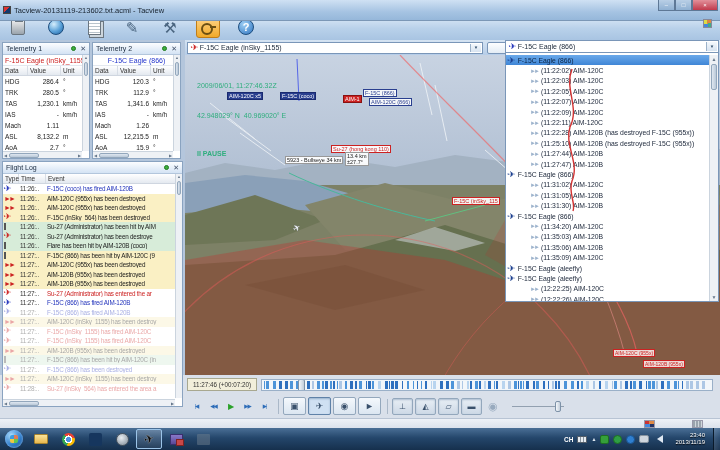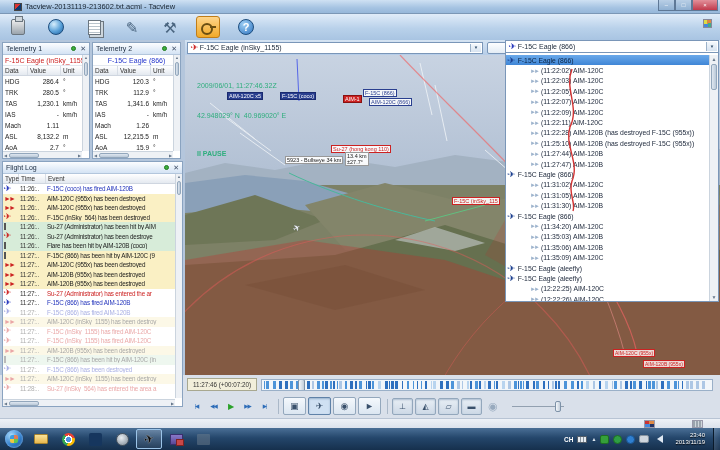--- a/index.html
+++ b/index.html
@@ -1,22 +1,22 @@
 <!DOCTYPE html>
 <html><head>
 <meta charset="utf-8">
 <style>
   html,body{margin:0;padding:0;background:#333;}
   *{box-sizing:border-box;}
   .win{position:relative;width:720px;height:450px;overflow:hidden;
        font-family:"Liberation Sans",sans-serif;background:#b4c6dc;}
   
-  .titlebar{position:absolute;left:0;top:0;width:720px;height:14px;z-index:9;
+  .titlebar{position:absolute;left:0;top:0;width:720px;height:21px;z-index:9;
     background:linear-gradient(#cfe1f3,#a5c3e2 60%,#96b7da);border-bottom:1px solid #7b97b6;
-    display:flex;align-items:center;font-size:7.5px;color:#16222e;padding-left:14px;}
+    display:flex;align-items:center;font-size:7.5px;color:#16222e;padding-left:3px;}
   .appico{width:8px;height:8px;margin-right:3px;background:linear-gradient(135deg,#d33 0 50%,#123a6e 50%);border:1px solid #444;}
   .winbtns{position:absolute;right:2px;top:0;display:flex;}
   .wb{height:11px;border:1px solid #5e7896;border-top:none;display:flex;align-items:center;justify-content:center;
       font-size:6px;color:#fff;background:linear-gradient(#b9cfe6,#8fb0d2);width:17px;}
   .wb.close{width:26px;background:linear-gradient(#e2909a,#c03a4c);}
   
   .toolbar{position:absolute;left:0;top:14px;width:720px;height:26px;z-index:8;
     background:linear-gradient(#e0ecf9,#b9d1ea 55%,#a8c4e2);display:flex;align-items:center;gap:14px;padding-left:6px;}
   .ticon{width:24px;height:22px;display:flex;align-items:center;justify-content:center;border-radius:3px;}
   .ticon.hl{background:linear-gradient(#ffd58a,#f0a928);border:1px solid #c07d18;}

